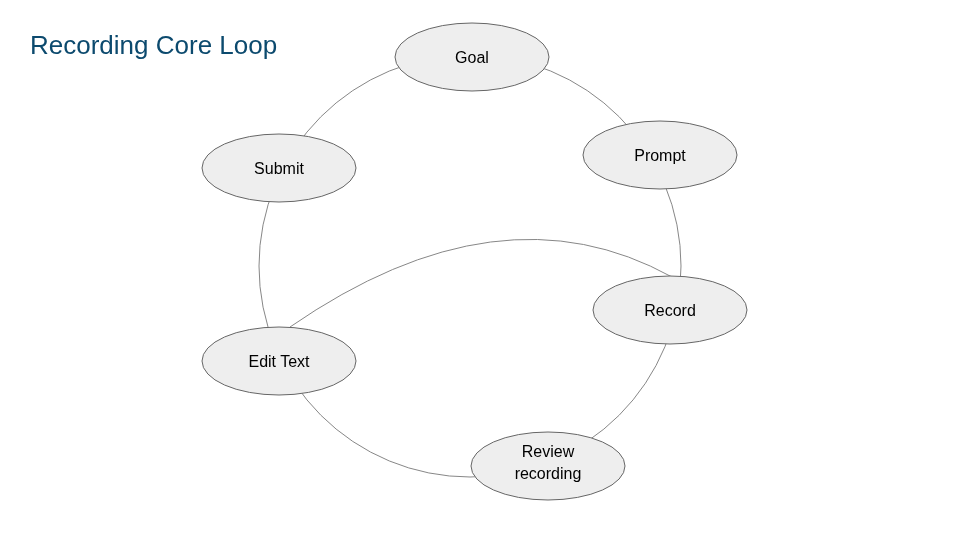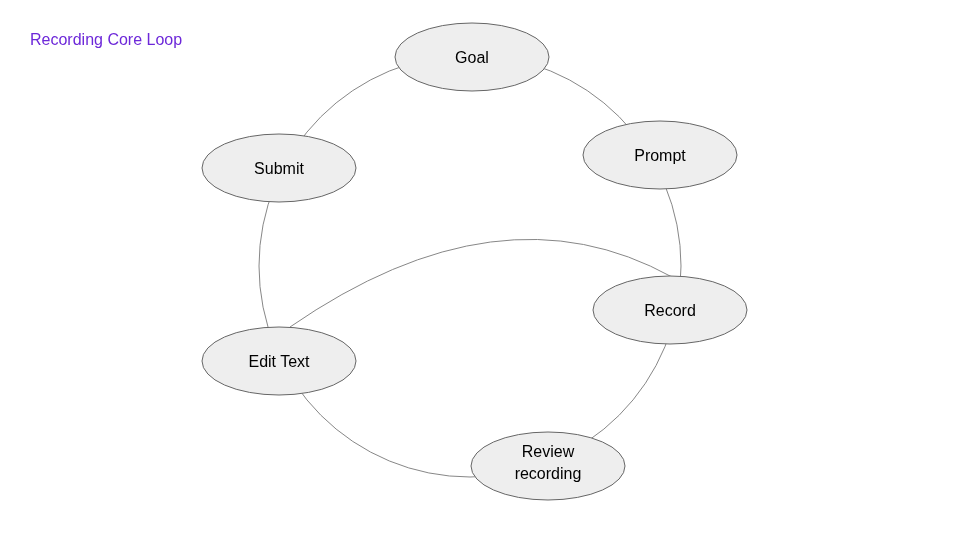--- a/index.html
+++ b/index.html
@@ -8,23 +8,23 @@
     width: 960px;
     height: 540px;
     background: #ffffff;
     overflow: hidden;
     font-family: "Liberation Sans", sans-serif;
   }
   .slide-title {
     position: absolute;
     left: 30px;
     top: 31px;
-    font-size: 16px;
+    font-size: 26px;
     line-height: 1.1;
-    color: #6d28d9;
+    color: #0c4a6e;
     white-space: nowrap;
   }
   svg.diagram { position: absolute; left: 0; top: 0; }
   .edge { fill: none; stroke-width: 1; }
   .node-ellipse { stroke-width: 1; }
   .node-label { font-family: "Liberation Sans", sans-serif; font-size: 16px; }
 </style>
 </head>
 <body>
 

